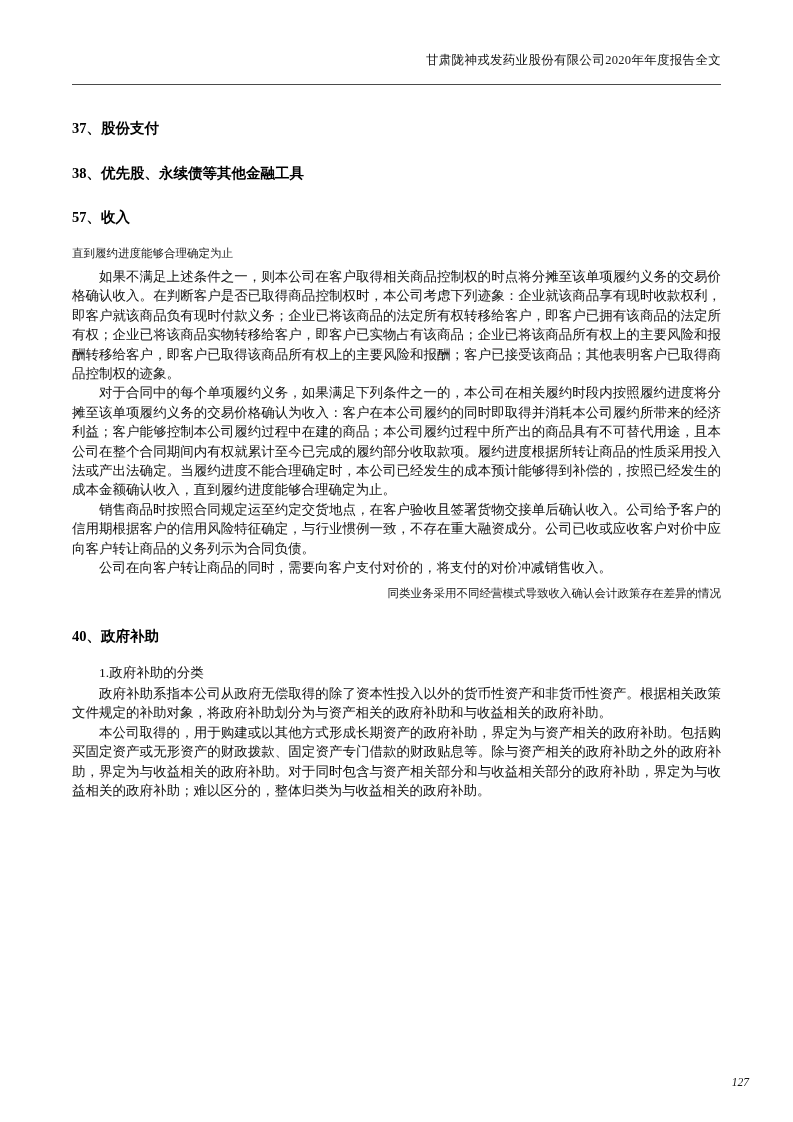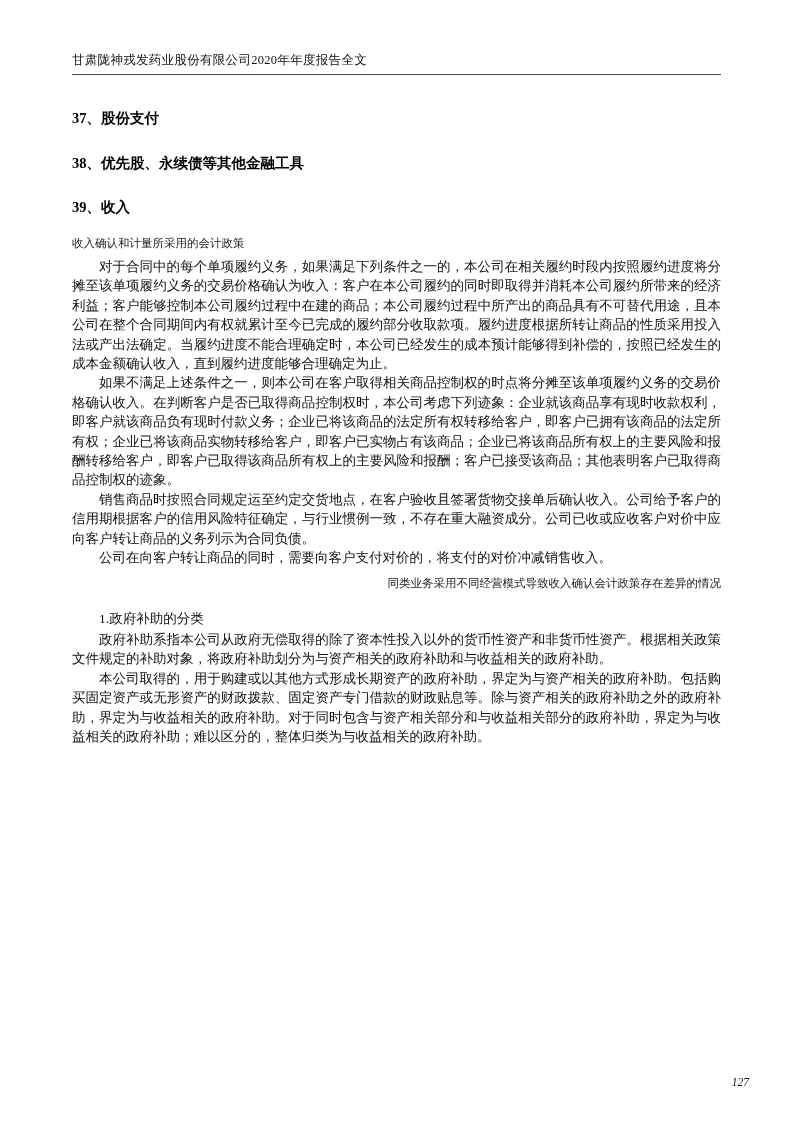--- a/index.html
+++ b/index.html
@@ -12,25 +12,25 @@
     width: 793px;
     height: 1122px;
     box-sizing: border-box;
     background: #ffffff;
     padding: 52px 72px 40px 72px;
     font-family: "Liberation Serif", "DejaVu Serif", serif;
     color: #111111;
     overflow: hidden;
   }
   .doc-header {
-    text-align: left;
+    text-align: right;
     font-size: 12.5px;
     letter-spacing: 0.3px;
     color: #141414;
-    padding-bottom: 5px;
+    padding-bottom: 15px;
     border-bottom: 1px solid #4a4a4a;
   }
   .section-heading {
     font-size: 14.5px;
     font-weight: bold;
     color: #000000;
     margin: 0;
     padding: 0;
     line-height: 18px;
   }
@@ -82,36 +82,37 @@
 <body>
 
 <div class="page">
 
   <div class="doc-header">甘肃陇神戎发药业股份有限公司2020年年度报告全文</div>
 
   <h2 class="section-heading heading-37">37、股份支付</h2>
 
   <h2 class="section-heading heading-38">38、优先股、永续债等其他金融工具</h2>
 
-  <h2 class="section-heading heading-39">39、收入</h2>
+  <h2 class="section-heading heading-39">57、收入</h2>
 
-  <div class="policy-label">收入确认和计量所采用的会计政策</div>
+  <div class="policy-label">直到履约进度能够合理确定为止</div>
 
 
 
+  <p class="body-para">如果不满足上述条件之一，则本公司在客户取得相关商品控制权的时点将分摊至该单项履约义务的交易价格确认收入。在判断客户是否已取得商品控制权时，本公司考虑下列迹象：企业就该商品享有现时收款权利，即客户就该商品负有现时付款义务；企业已将该商品的法定所有权转移给客户，即客户已拥有该商品的法定所有权；企业已将该商品实物转移给客户，即客户已实物占有该商品；企业已将该商品所有权上的主要风险和报酬转移给客户，即客户已取得该商品所有权上的主要风险和报酬；客户已接受该商品；其他表明客户已取得商品控制权的迹象。</p>
+
   <p class="body-para">对于合同中的每个单项履约义务，如果满足下列条件之一的，本公司在相关履约时段内按照履约进度将分摊至该单项履约义务的交易价格确认为收入：客户在本公司履约的同时即取得并消耗本公司履约所带来的经济利益；客户能够控制本公司履约过程中在建的商品；本公司履约过程中所产出的商品具有不可替代用途，且本公司在整个合同期间内有权就累计至今已完成的履约部分收取款项。履约进度根据所转让商品的性质采用投入法或产出法确定。当履约进度不能合理确定时，本公司已经发生的成本预计能够得到补偿的，按照已经发生的成本金额确认收入，直到履约进度能够合理确定为止。</p>
-
-  <p class="body-para">如果不满足上述条件之一，则本公司在客户取得相关商品控制权的时点将分摊至该单项履约义务的交易价格确认收入。在判断客户是否已取得商品控制权时，本公司考虑下列迹象：企业就该商品享有现时收款权利，即客户就该商品负有现时付款义务；企业已将该商品的法定所有权转移给客户，即客户已拥有该商品的法定所有权；企业已将该商品实物转移给客户，即客户已实物占有该商品；企业已将该商品所有权上的主要风险和报酬转移给客户，即客户已取得该商品所有权上的主要风险和报酬；客户已接受该商品；其他表明客户已取得商品控制权的迹象。</p>
 
   <p class="body-para">销售商品时按照合同规定运至约定交货地点，在客户验收且签署货物交接单后确认收入。公司给予客户的信用期根据客户的信用风险特征确定，与行业惯例一致，不存在重大融资成分。公司已收或应收客户对价中应向客户转让商品的义务列示为合同负债。</p>
 
   <p class="body-para">公司在向客户转让商品的同时，需要向客户支付对价的，将支付的对价冲减销售收入。</p>
 
   <div class="difference-label">同类业务采用不同经营模式导致收入确认会计政策存在差异的情况</div>
 
+  <h2 class="section-heading heading-40">40、政府补助</h2>
 
   <div class="sub-heading">1.政府补助的分类</div>
 
   <div class="subsidy-block">
     <p class="body-para">政府补助系指本公司从政府无偿取得的除了资本性投入以外的货币性资产和非货币性资产。根据相关政策文件规定的补助对象，将政府补助划分为与资产相关的政府补助和与收益相关的政府补助。</p>
 
     <p class="body-para">本公司取得的，用于购建或以其他方式形成长期资产的政府补助，界定为与资产相关的政府补助。包括购买固定资产或无形资产的财政拨款、固定资产专门借款的财政贴息等。除与资产相关的政府补助之外的政府补助，界定为与收益相关的政府补助。对于同时包含与资产相关部分和与收益相关部分的政府补助，界定为与收益相关的政府补助；难以区分的，整体归类为与收益相关的政府补助。</p>
 
   </div>
 

